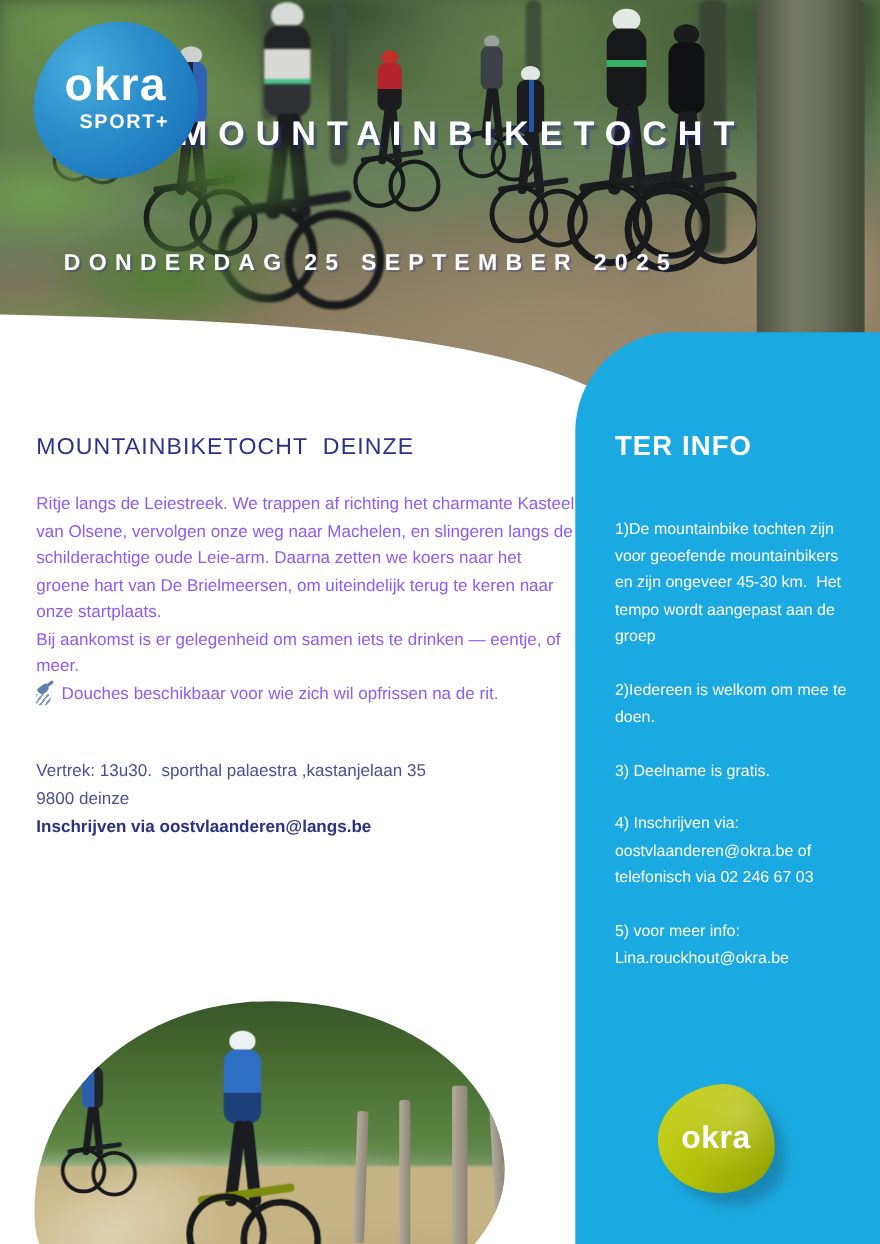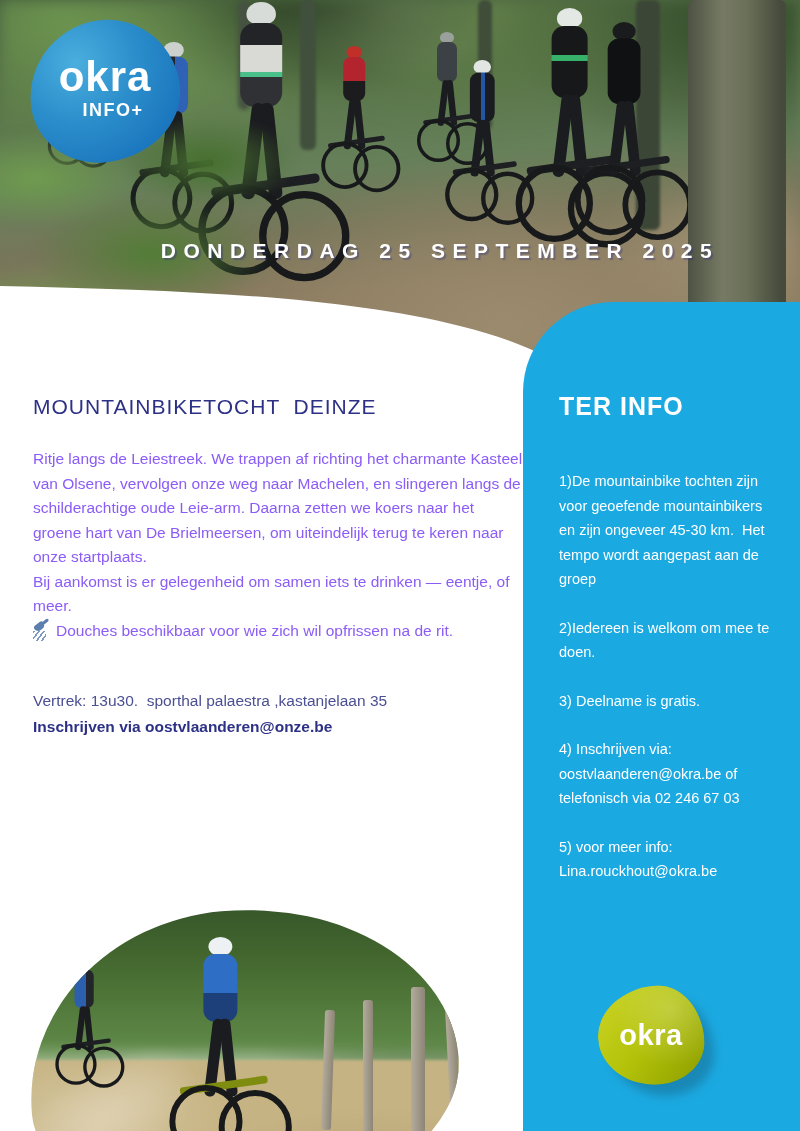--- a/index.html
+++ b/index.html
@@ -51,22 +51,22 @@
   .rider .wheel.wl{left:-16px;top:174px;}
   .rider .wheel.wr{left:42px;top:180px;}
 
   
   .hero-mask{position:absolute;left:0;top:250px;z-index:2;}
 
   
   .hero-title{position:absolute;top:104px;left:0;width:800px;box-sizing:border-box;padding-left:40px;
     text-align:center;font-size:31px;font-weight:bold;letter-spacing:10px;color:#fff;z-index:4;
     text-shadow:3px 3px 1px rgba(45,49,134,.45);white-space:pre-wrap;}
-  .hero-date{position:absolute;top:239px;left:0;width:800px;box-sizing:border-box;padding-left:80px;
-    text-align:center;font-size:21px;font-weight:bold;letter-spacing:7.5px;color:#fff;z-index:4;
+  .hero-date{position:absolute;top:227px;left:0;width:800px;box-sizing:border-box;padding-left:58px;
+    text-align:left;font-size:21px;font-weight:bold;letter-spacing:7.5px;color:#fff;z-index:4;
     text-shadow:2px 2px 1px rgba(45,49,134,.35);white-space:pre-wrap;}
 
   
   .logo-sport{position:absolute;left:30px;top:20px;width:150px;height:142px;z-index:5;}
   .logo-sport .blob{position:absolute;inset:0;transform:rotate(-5deg);
     background:radial-gradient(circle at 32% 28%,#4aaede 0%,#2b8ecb 42%,#1b76bd 78%,#1468ad 100%);
     border-radius:52% 48% 55% 45% / 55% 52% 48% 45%;}
   .logo-sport .txt{position:absolute;inset:0;text-align:center;color:#fff;}
   .logo-sport .okra-word{margin-top:36px;font-size:42px;font-weight:bold;letter-spacing:1px;line-height:1;}
   .logo-sport .sport-word{margin-top:2px;margin-left:16px;font-size:18px;font-weight:bold;letter-spacing:1.5px;}
@@ -222,40 +222,42 @@
   </div>
 
   <svg class="hero-mask" width="800" height="220" viewBox="0 0 800 220">
     <path d="M0,36 C180,40 340,46 460,76 C540,96 580,122 618,160 L800,160 L800,220 L0,220 Z" fill="#ffffff"></path>
   </svg>
 
   <div class="logo-sport">
     <div class="blob"></div>
     <div class="txt">
       <div class="okra-word">okra</div>
-      <div class="sport-word">INFO+</div>
-    </div>
-  </div>
-
+      <div class="sport-word">SPORT+</div>
+    </div>
+  </div>
+
+  <div class="hero-title">MOUNTAINBIKETOCHT</div>
   <div class="hero-date">DONDERDAG 25 SEPTEMBER 2025</div>
 
   <h1 class="section-heading">MOUNTAINBIKETOCHT  DEINZE</h1>
   <div class="intro">
     <p>Ritje langs de Leiestreek. We trappen af richting het charmante Kasteel van Olsene, vervolgen onze weg naar Machelen, en slingeren langs de schilderachtige oude Leie-arm. Daarna zetten we koers naar het groene hart van De Brielmeersen, om uiteindelijk terug te keren naar onze startplaats.</p>
     <p>Bij aankomst is er gelegenheid om samen iets te drinken — eentje, of meer.</p>
     <p class="shower-note">
       <span class="shower-icon">
         <span class="head"></span><span class="pipe"></span><span class="spray"></span>
       </span>
       <span>Douches beschikbaar voor wie zich wil opfrissen na de rit.</span>
     </p>
   </div>
   <div class="details">
     <div>Vertrek: 13u30.  sporthal palaestra ,kastanjelaan 35</div>
-    <div class="signup">Inschrijven via oostvlaanderen@onze.be</div>
+    <div>9800 deinze</div>
+    <div class="signup">Inschrijven via oostvlaanderen@langs.be</div>
   </div>
 
   <div class="sidebar">
     <h2>TER INFO</h2>
     <p>1)De mountainbike tochten zijn voor geoefende mountainbikers en zijn ongeveer 45-30 km.  Het tempo wordt aangepast aan de groep</p>
     <p>2)Iedereen is welkom om mee te doen.</p>
     <p>3) Deelname is gratis.</p>
     <p>4) Inschrijven via: oostvlaanderen@okra.be of telefonisch via 02 246 67 03</p>
     <p>5) voor meer info: Lina.rouckhout@okra.be</p>
   </div>

